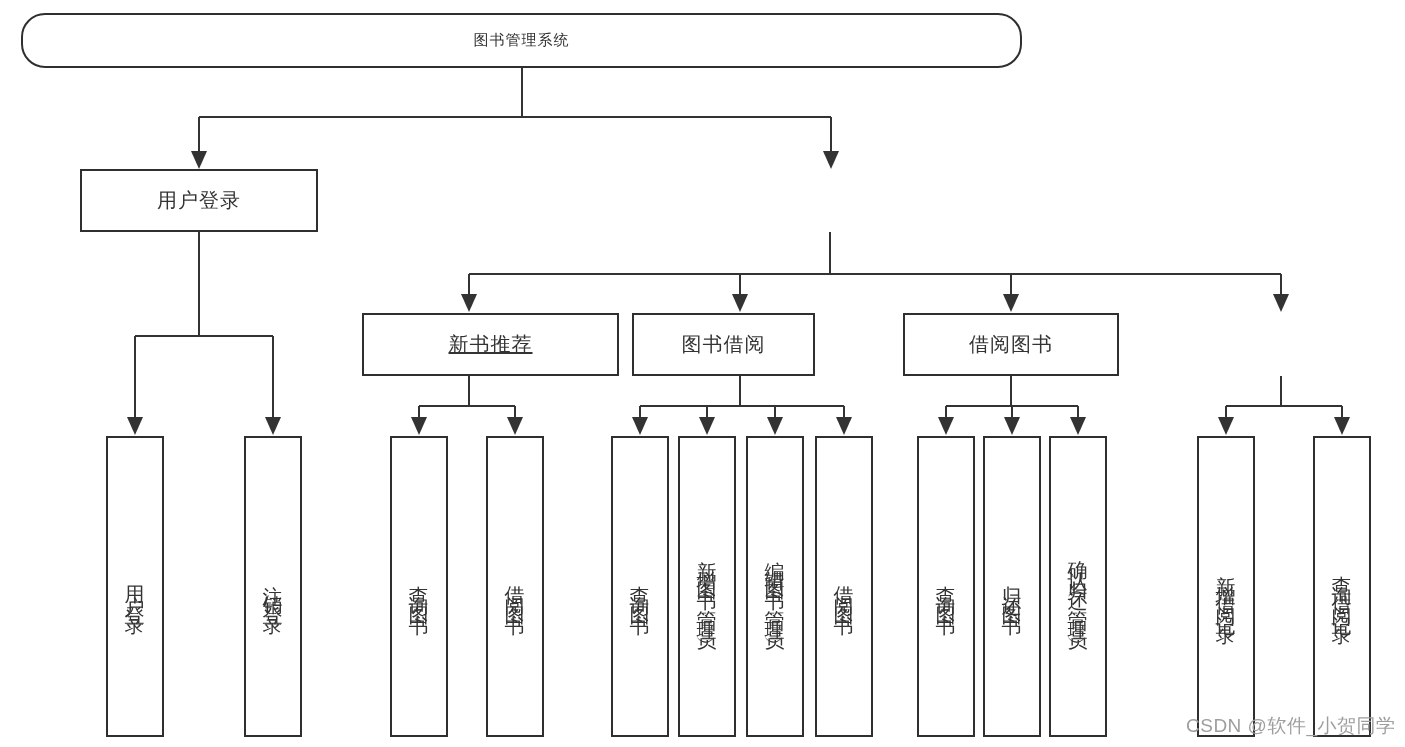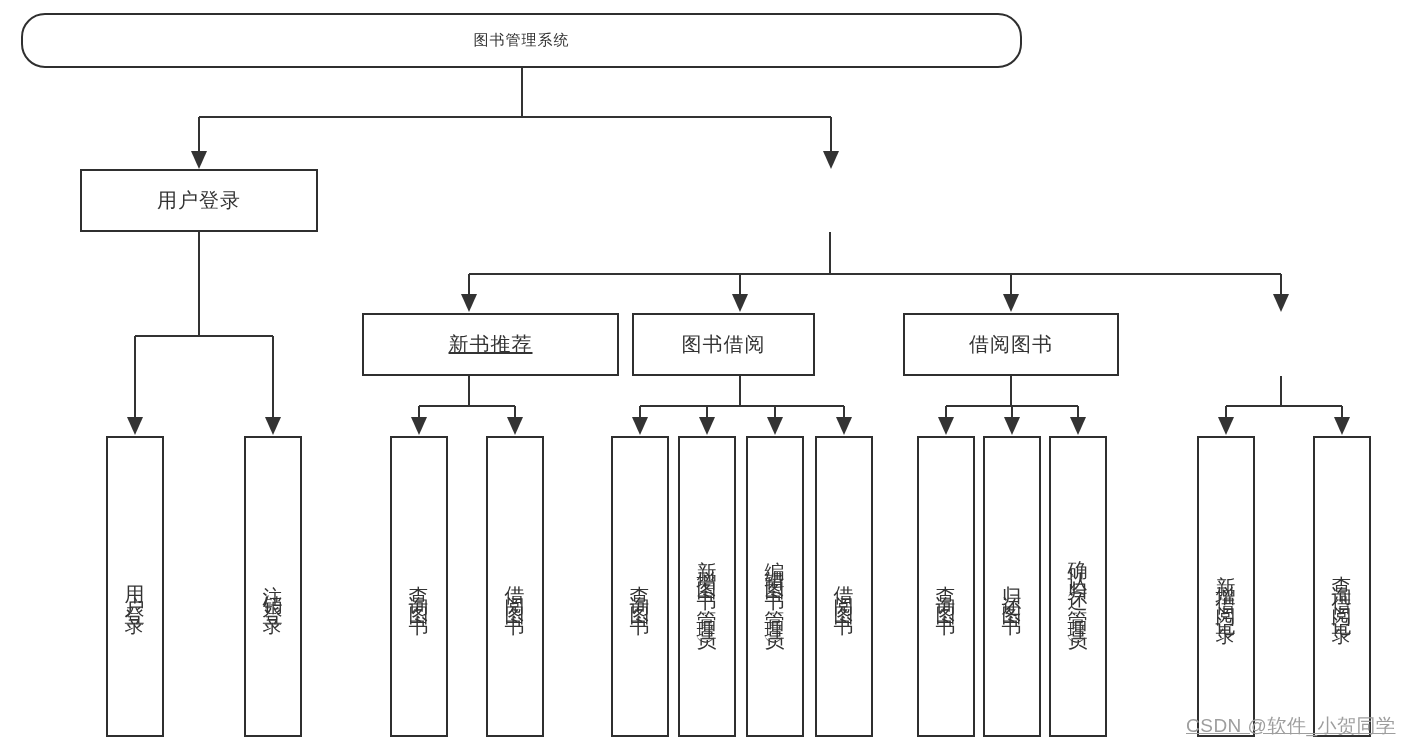--- a/index.html
+++ b/index.html
@@ -51,21 +51,20 @@
     fill:#333333;stroke:none;
   }
   .watermark{
     position:absolute;
     left:1186px;top:713px;
     font-size:19px;
     color:#9e9e9e;
     letter-spacing:0.5px;
     z-index:5;
     white-space:nowrap;
-    text-decoration:underline;
   }
 </style>
 </head>
 <body>
 
 <div id="canvas">
 
   <svg id="connector-layer" width="1405" height="747" viewBox="0 0 1405 747">
 
     <g>

